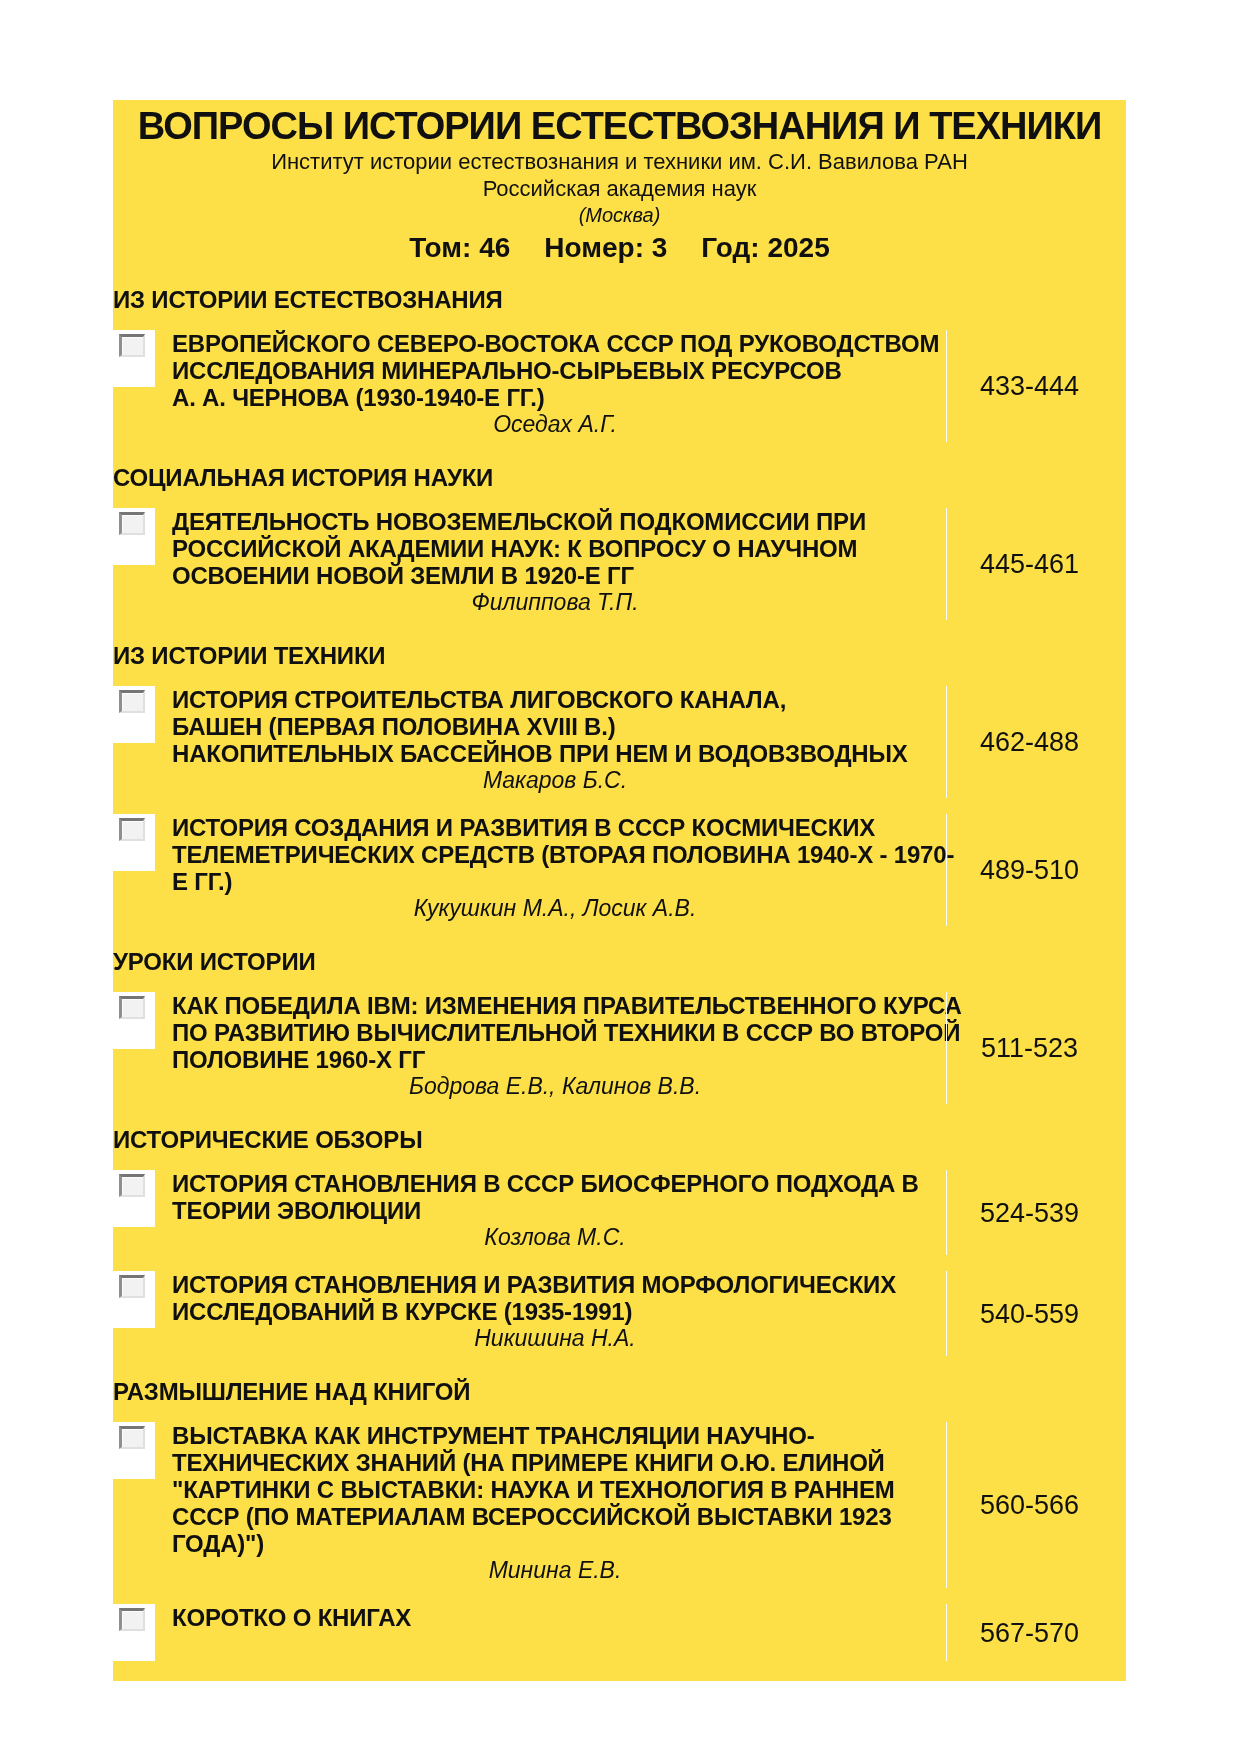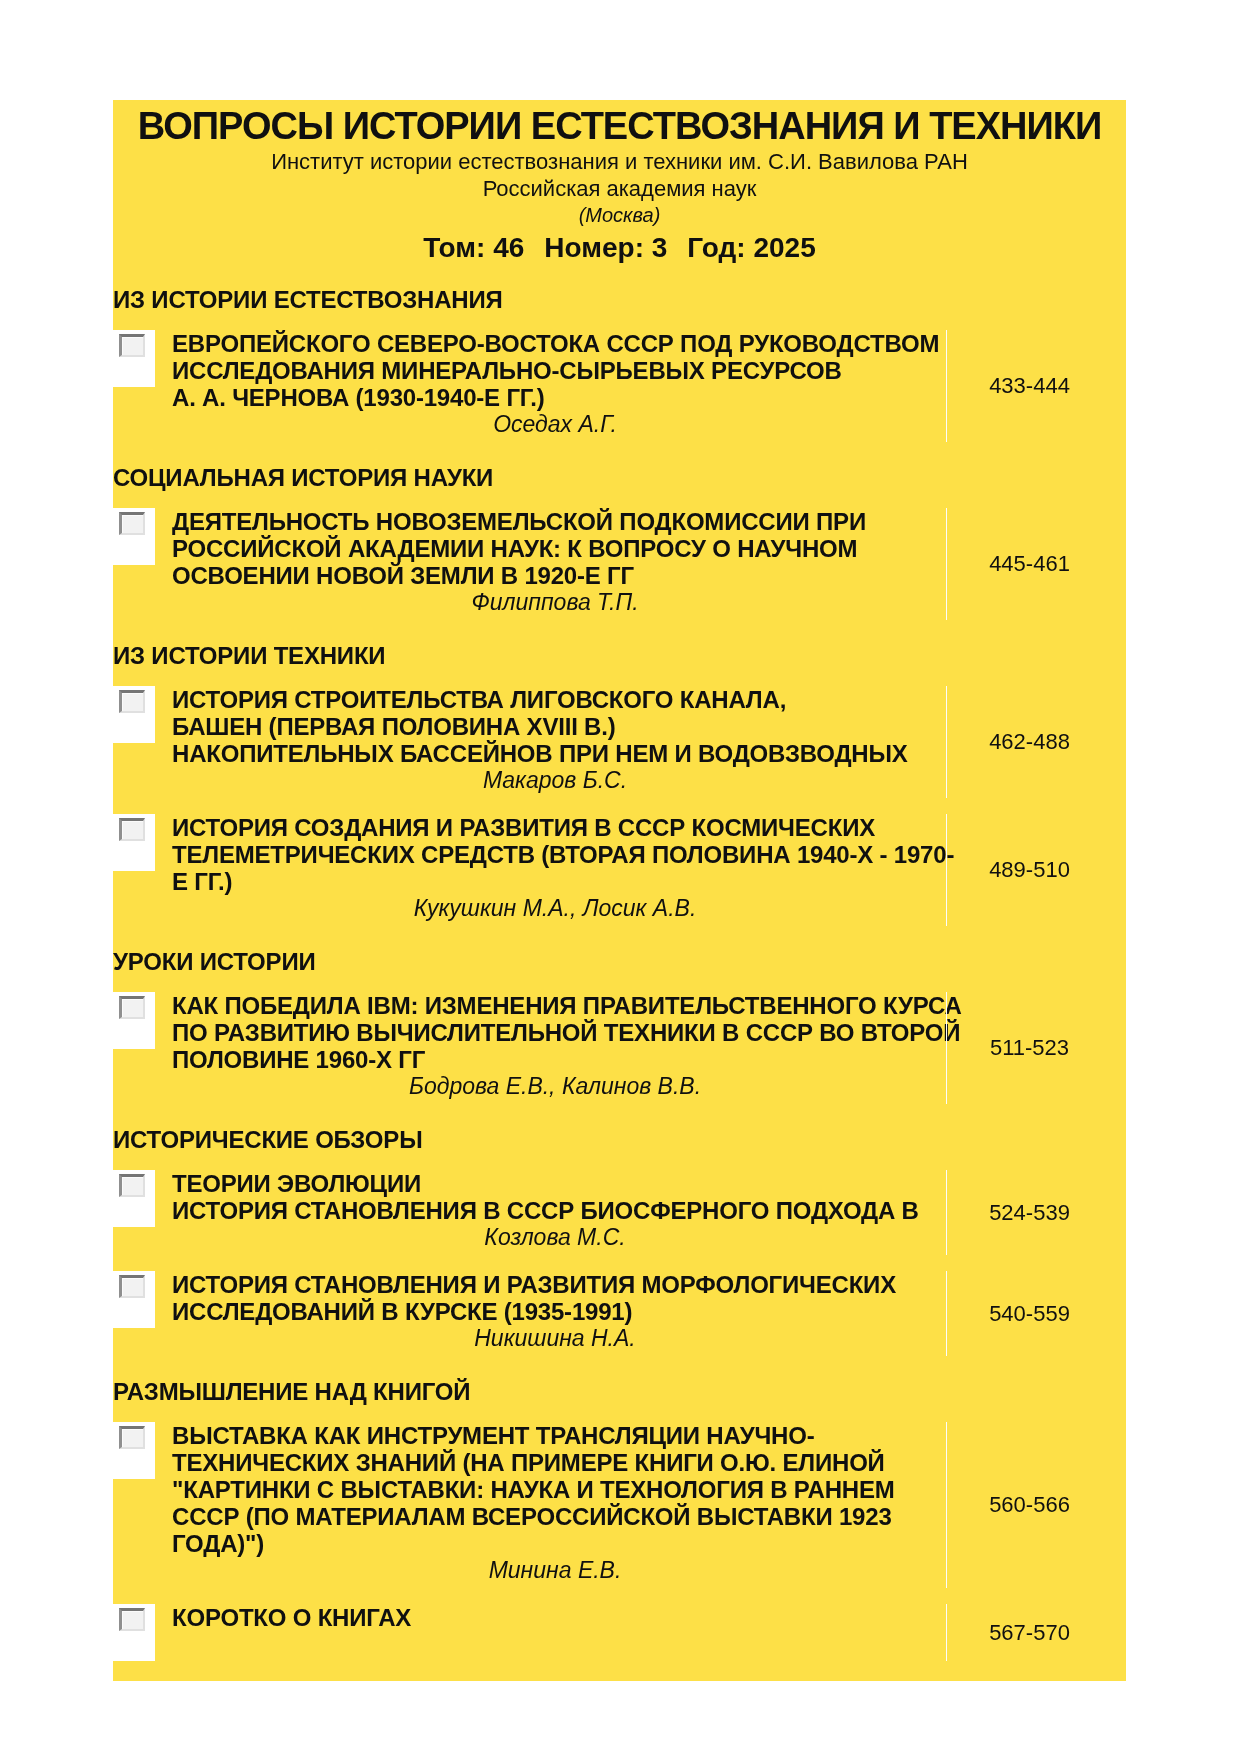--- a/index.html
+++ b/index.html
@@ -37,21 +37,21 @@
   .city-line {
     font-size:20px;
     line-height:26px;
     font-style:italic;
     text-align:center;
   }
   .issue-line {
     margin-top:3px;
     display:flex;
     justify-content:center;
-    gap:20px;
+    gap:34px;
     font-size:28px;
     line-height:33px;
     font-weight:bold;
   }
   .section-row {
     margin-top:22px;
   }
   .section-title {
     font-size:24px;
     line-height:28px;
@@ -103,21 +103,21 @@
   }
   .pages-cell {
     flex:0 0 180px;
     border-left:1px solid #fcfcfc;
     display:flex;
     align-items:center;
     justify-content:center;
     padding-right:14px;
   }
   .pages {
-    font-size:22px;
+    font-size:27px;
     line-height:26px;
   }
 </style>
 </head>
 <body>
 
 <div class="content">
   <header>
     <h1 class="journal-title">ВОПРОСЫ ИСТОРИИ ЕСТЕСТВОЗНАНИЯ И ТЕХНИКИ</h1>
     <div class="inst-line">Институт истории естествознания и техники им. С.И. Вавилова РАН</div>
@@ -234,22 +234,22 @@
   <div class="section-row">
     <span class="section-title">ИСТОРИЧЕСКИЕ ОБЗОРЫ</span>
   </div>
 
   <div class="article-row">
     <div class="cb-cell">
       <span class="checkbox" role="checkbox" aria-checked="false" tabindex="0"></span>
     </div>
     <div class="title-cell">
       <div class="title">
+            <div class="title-line">ИСТОРИЯ СТАНОВЛЕНИЯ В СССР БИОСФЕРНОГО ПОДХОДА В</div>
             <div class="title-line">ТЕОРИИ ЭВОЛЮЦИИ</div>
-            <div class="title-line">ИСТОРИЯ СТАНОВЛЕНИЯ В СССР БИОСФЕРНОГО ПОДХОДА В</div>
           </div>
       <div class="authors">Козлова М.С.</div>
     </div>
     <div class="pages-cell">
       <span class="pages">524-539</span>
     </div>
   </div>
 
   <div class="article-row">
     <div class="cb-cell">

